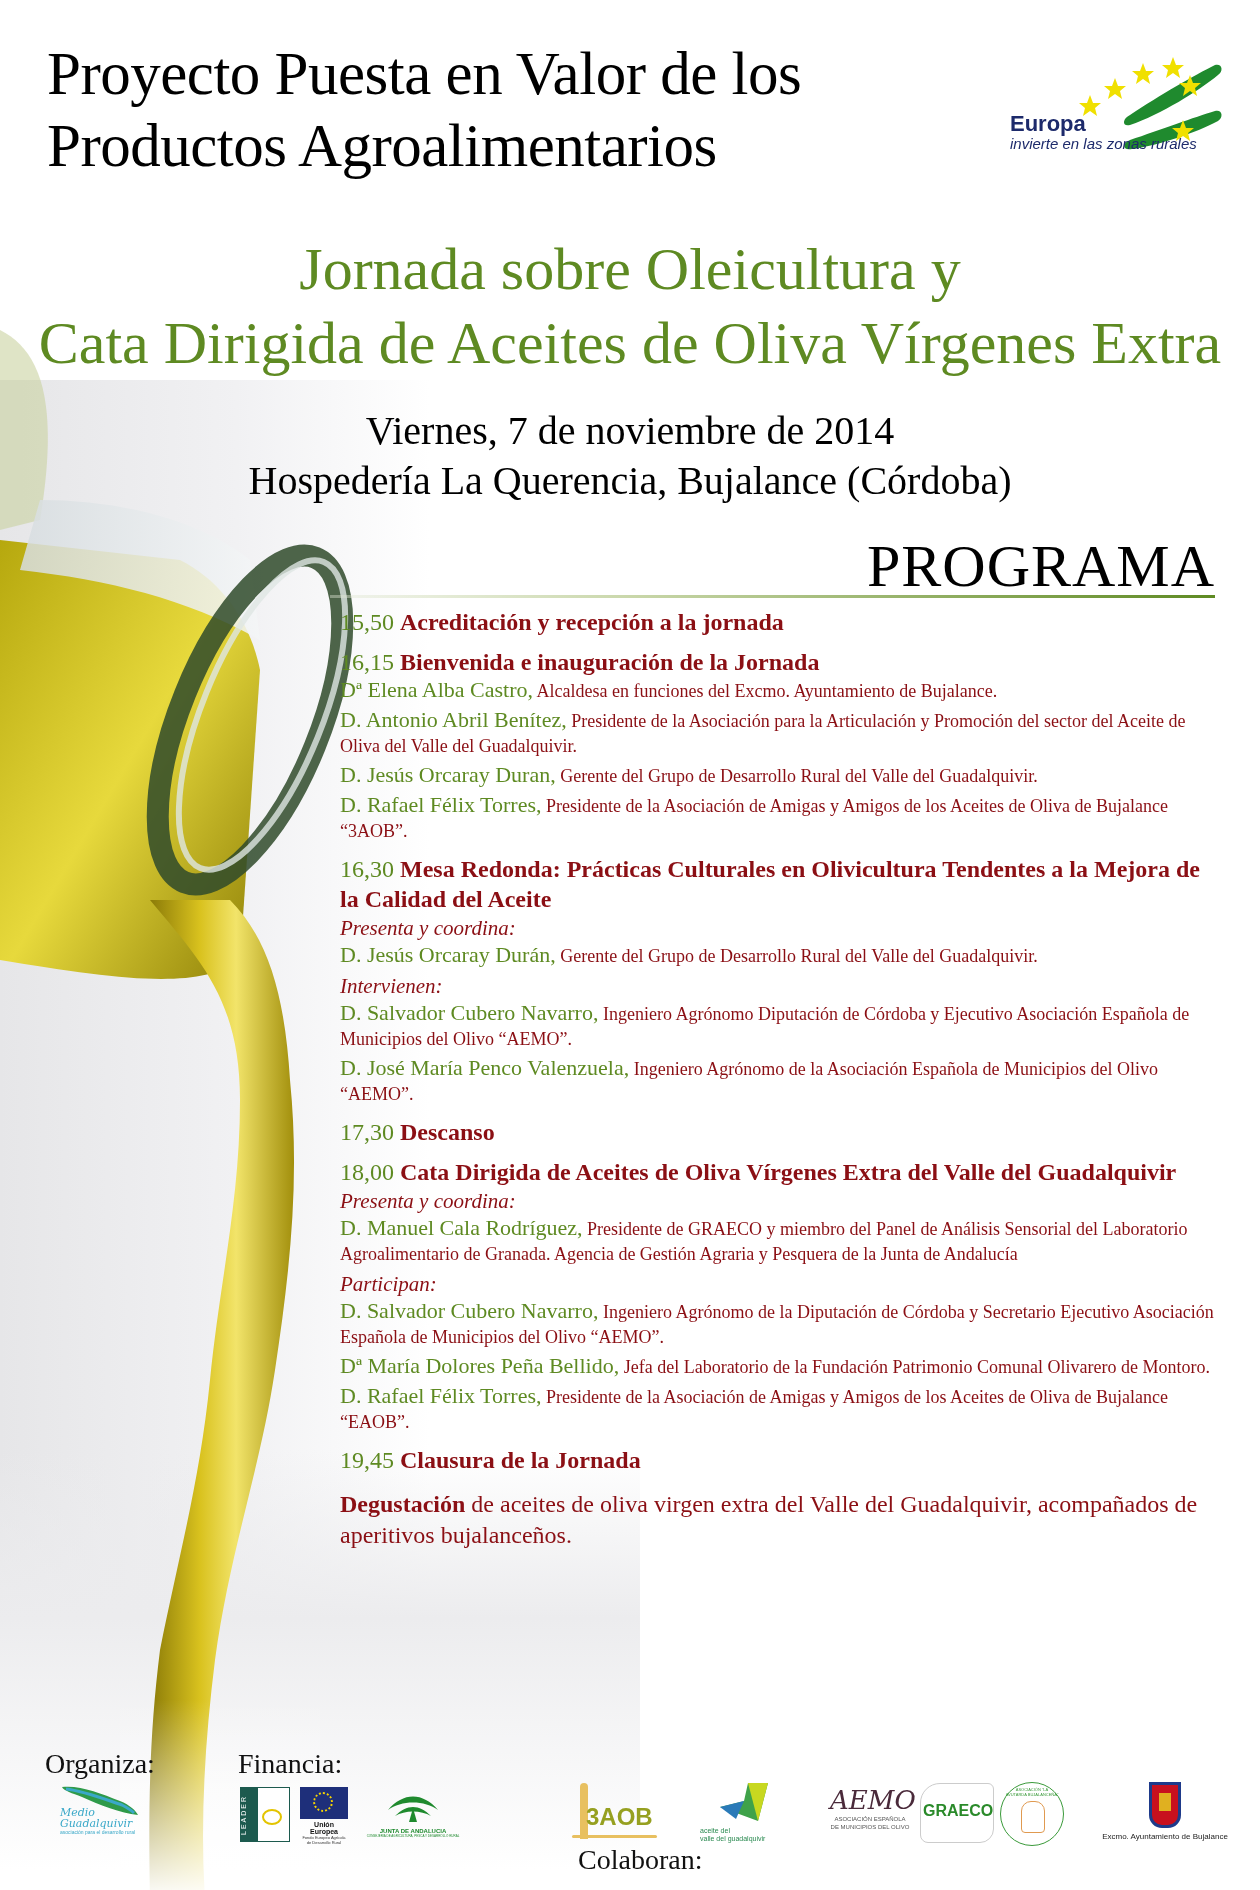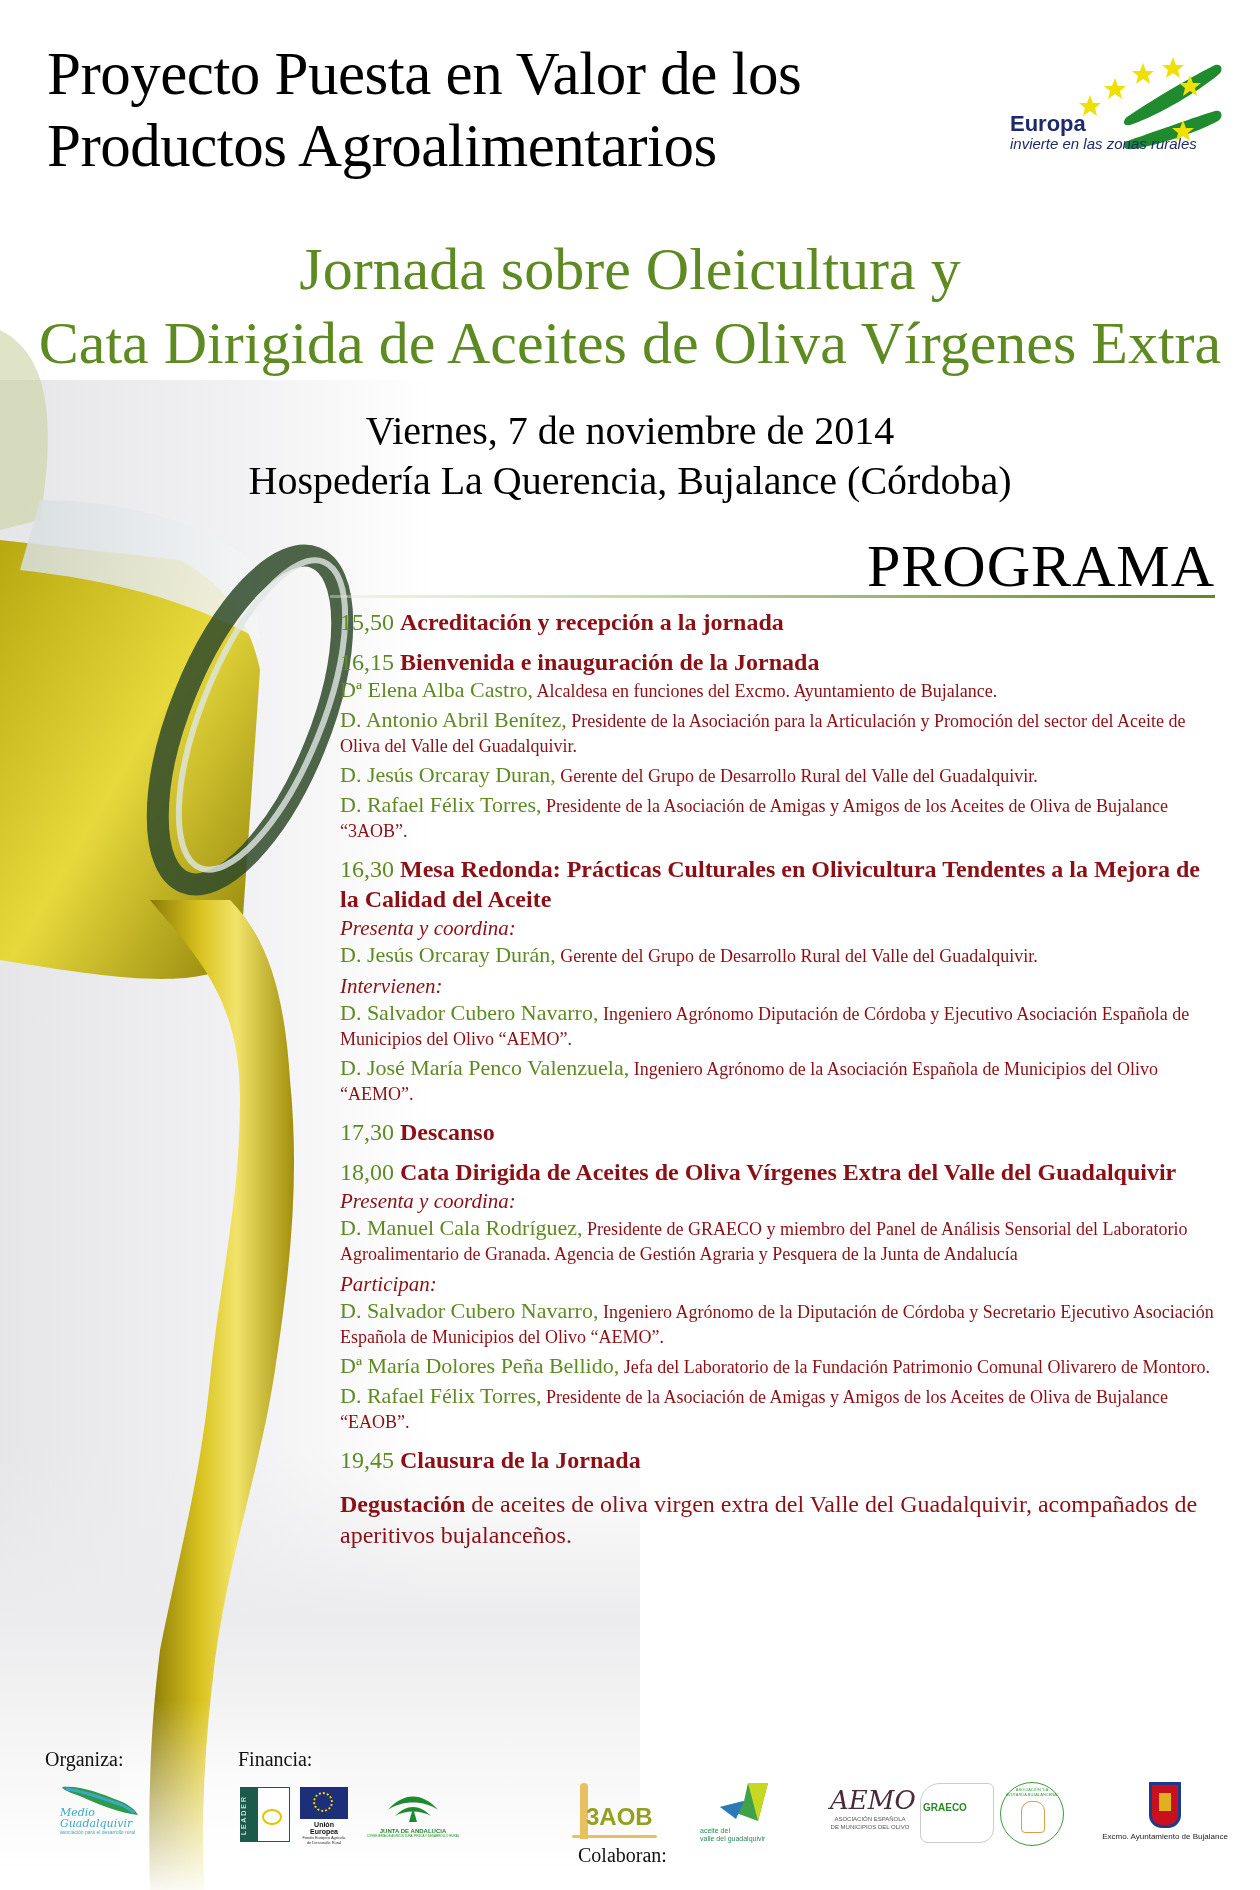--- a/index.html
+++ b/index.html
@@ -27,21 +27,21 @@
   .item-head{font-size:24px;line-height:30px;font-weight:bold;}
   .item-head .time{color:#5e8a22;font-weight:normal;font-variant:small-caps;margin-right:6px;}
   .item-head .htext{color:#8b0f14;}
   .role{font-style:italic;font-size:21px;line-height:28px;color:#8b0f14;}
   .person{font-size:18px;line-height:25px;color:#8b0f14;margin-bottom:3px;}
   .person .pname{font-size:22px;color:#5e8a22;}
   .degust{font-size:24px;line-height:31px;color:#8b0f14;margin-top:14px;}
   .degust b{font-weight:bold;}
   .note{font-style:italic;font-size:19px;line-height:26px;color:#5e8a22;margin-top:12px;}
   
-  .flabel{font-size:20px;color:#111;}
+  .flabel{font-size:28px;color:#111;}
   .logo{position:absolute;}
   .logo-text{font-family:"Liberation Sans",sans-serif;}
 </style>
 </head>
 <body>
 
 <div class="bg-shade"></div>
 <div class="bg-shade2"></div>
 <svg class="photo" viewBox="0 0 560 1700" width="560" height="1700">
   <defs>
@@ -206,21 +206,21 @@
     <polygon points="28,0 48,0 38,38" fill="#c8d820"></polygon>
     <polygon points="0,24 24,18 16,36" fill="#2a7ab8"></polygon>
   </svg>
   <div class="logo-text" style="font-size:7px;color:#2a8a50;line-height:8px;"><span>aceite del</span><br><span>valle del guadalquivir</span></div>
 </div>
 <div class="logo" style="left:830px;top:1785px;width:80px;height:56px;text-align:center;">
   <div style="font-family:'DejaVu Serif',serif;font-style:italic;font-size:26px;color:#4a2a3a;line-height:30px;">AEMO</div>
   <div class="logo-text" style="font-size:6px;color:#555;line-height:8px;"><span>ASOCIACIÓN ESPAÑOLA</span><br><span>DE MUNICIPIOS DEL OLIVO</span></div>
 </div>
 <div class="logo" style="left:920px;top:1783px;width:72px;height:58px;border:1px solid #ccc;border-radius:20px 6px 14px 8px;">
-  <div class="logo-text" style="position:absolute;left:2px;top:18px;font-size:10px;font-weight:bold;color:#2a8a2a;">GRAECO</div>
+  <div class="logo-text" style="position:absolute;left:2px;top:18px;font-size:16px;font-weight:bold;color:#2a8a2a;">GRAECO</div>
 </div>
 <div class="logo" style="left:1000px;top:1782px;width:62px;height:62px;border:1px solid #3a9a3a;border-radius:50%;">
   <div class="logo-text" style="position:absolute;left:4px;top:4px;width:54px;font-size:4px;color:#3a9a3a;text-align:center;">ASOCIACIÓN "LA AVUTARDA BUJALANCEÑA"</div>
   <div style="position:absolute;left:20px;top:18px;width:22px;height:30px;border:1px solid #e09a50;border-radius:10px 10px 4px 4px;"></div>
 </div>
 <div class="logo" style="left:1095px;top:1782px;width:140px;height:62px;text-align:center;">
   <div style="margin:0 auto;width:26px;height:40px;background:#c8101e;border:3px solid #1e3a8a;border-radius:0 0 13px 13px;position:relative;">
     <div style="position:absolute;left:7px;top:8px;width:12px;height:18px;background:#e0b020;"></div>
   </div>
   <div class="logo-text" style="font-size:8px;color:#222;margin-top:4px;white-space:nowrap;">Excmo. Ayuntamiento de Bujalance</div>

